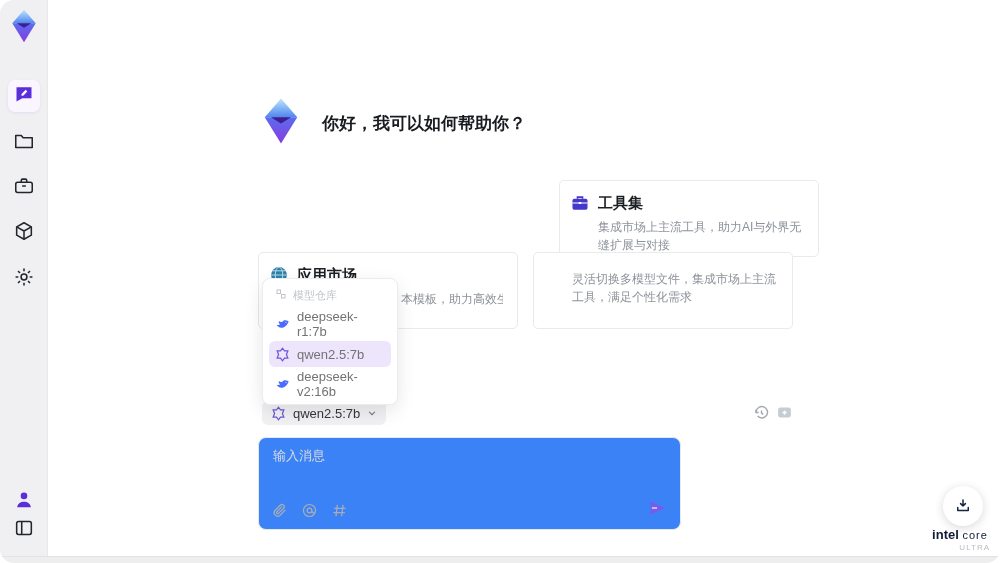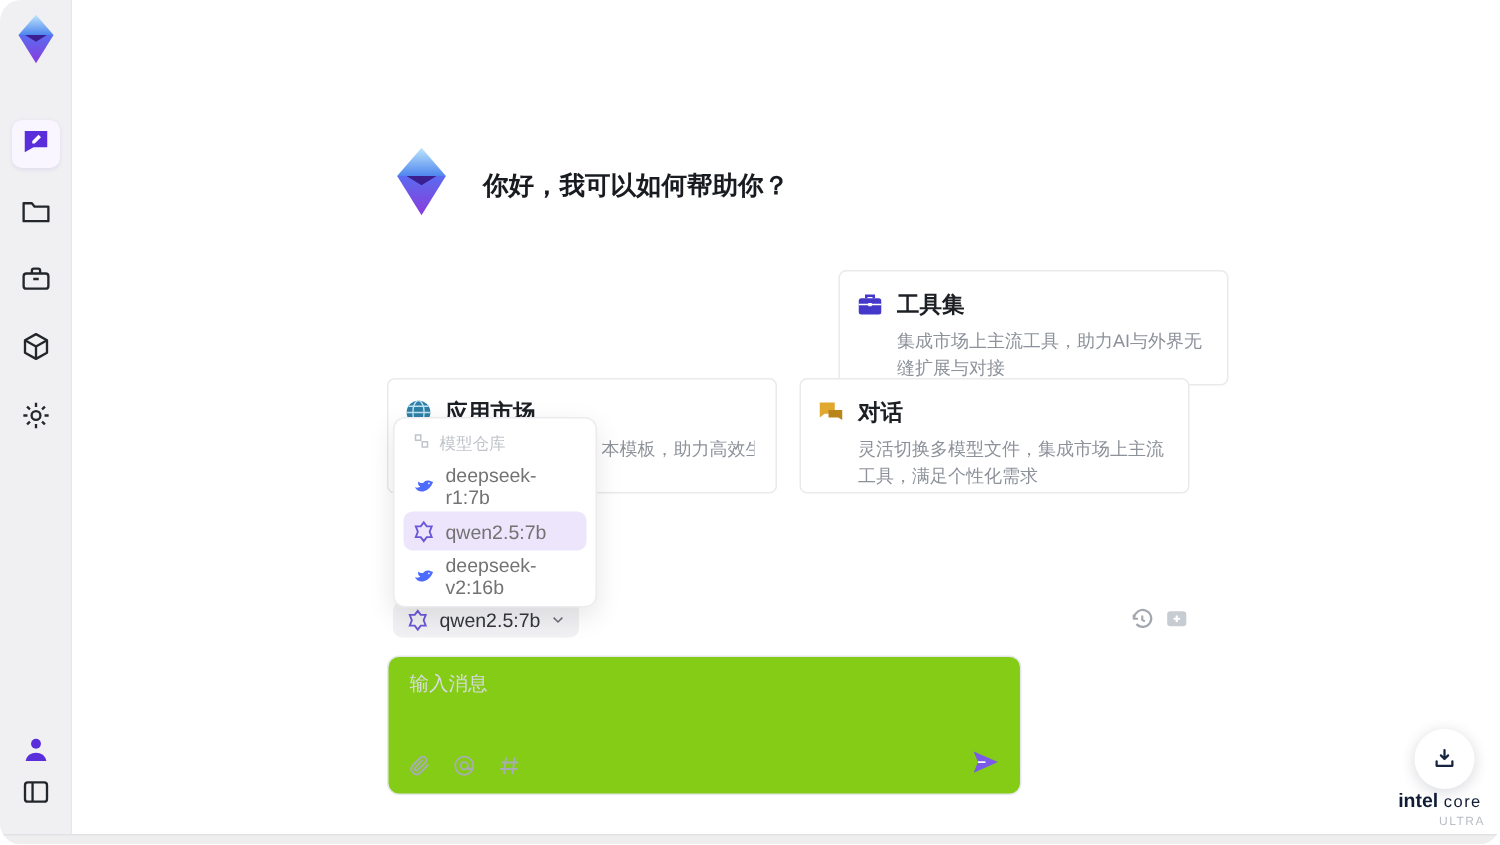--- a/index.html
+++ b/index.html
@@ -38,21 +38,21 @@
   .dd-item svg { width:15px; height:15px; flex:0 0 15px; }
 
   
   .model-selector { position:absolute; left:262px; top:401px; height:24px; display:inline-flex; align-items:center; gap:7px; padding:0 9px; background:#f1f1f3; border-radius:6px; font-size:13px; color:#33363b; cursor:pointer; }
   .model-selector svg.m-icon { width:15px; height:15px; }
   .mini-btn { position:absolute; width:17px; height:17px; top:404px; cursor:pointer; }
   #btn-history { left:753px; }
   #btn-newchat { left:776px; }
 
   
-  .composer { position:absolute; left:258px; top:437px; width:423px; height:93px; border:1px solid #e7e8ec; border-radius:8px; background:#84cc16; }
+  .composer { position:absolute; left:258px; top:437px; width:423px; height:93px; border:1px solid #e7e8ec; border-radius:8px; background:#3b82f6; }
   .composer textarea { position:absolute; left:14px; top:9px; width:500px; height:40px; border:none; outline:none; resize:none; font-family:"Liberation Sans", sans-serif; font-size:13px; color:#333; background:transparent; }
   .composer textarea::placeholder { color:#d9dbe0; }
   .composer-row { position:absolute; left:12px; bottom:10px; display:flex; align-items:center; gap:13px; }
   .pill { display:inline-flex; align-items:center; gap:5px; height:22px; padding:0 10px; border:1px solid #e4e5e9; border-radius:12px; font-size:12px; color:#4e545c; cursor:pointer; background:#fff; }
   .icon-btn { width:17px; height:17px; cursor:pointer; }
   .send-btn { position:absolute; right:13px; bottom:11px; width:20px; height:20px; cursor:pointer; }
 
   
   .fab { position:absolute; left:943px; top:486px; width:40px; height:40px; border-radius:50%; background:#fff; box-shadow:0 2px 10px rgba(10,20,50,.16); display:flex; align-items:center; justify-content:center; cursor:pointer; }
   .intel-logo { position:absolute; left:922px; top:525px; width:76px; text-align:center; color:#101c35; }
@@ -178,27 +178,20 @@
         <circle cx="12" cy="12" r="9.5" fill="#2F7FA6"></circle>
         <ellipse cx="12" cy="12" rx="4.5" ry="9.5" fill="none" stroke="#bfe3f2" stroke-width="1.1"></ellipse>
         <path d="M2.5 12h19M4 7h16M4 17h16" stroke="#bfe3f2" stroke-width="1.1" fill="none"></path>
       </svg>
       <span class="card-title">应用市场</span>
     </div>
     <div class="card-desc desc-offset">本模板，助力高效生成多</div>
   </div>
 
   <div class="card" id="card-chat">
-    <div class="card-head">
-      <svg viewBox="0 0 24 24">
-        <path d="M3 4h12v9H7l-4 3z" fill="#E0A92E"></path>
-        <path d="M10 10h11v8l-3.2-2H10z" fill="#B9851A"></path>
-      </svg>
-      <span class="card-title">对话</span>
-    </div>
     <div class="card-desc">灵活切换多模型文件，集成市场上主流工具，满足个性化需求</div>
   </div>
 
   <div class="dropdown">
     <div class="dd-header">
       <svg width="12" height="12" viewBox="0 0 24 24" fill="none" stroke="#c0c4ca" stroke-width="2">
         <rect x="4" y="4" width="7" height="7"></rect>
           <rect x="13" y="13" width="7" height="7"></rect>
       </svg>
       <span>模型仓库</span>

